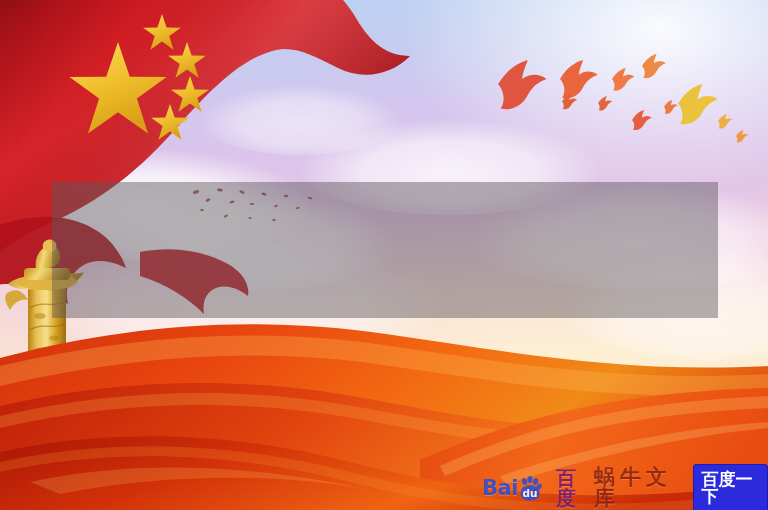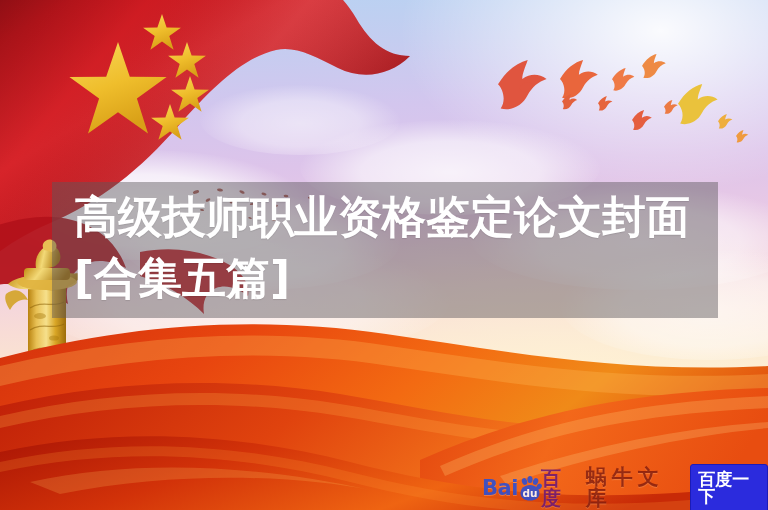--- a/index.html
+++ b/index.html
@@ -128,21 +128,21 @@
     font-weight: 700;
     font-size: 21px;
     color: #2b4fd6;
     letter-spacing: -0.5px;
     line-height: 1;
     text-shadow: 0 1px 0 rgba(255,255,255,0.25);
   }
   .paw-badge {
     position: relative;
     width: 26px; height: 25px;
-    margin: 0 0 0 -1px;
+    margin: 0 15px 0 -1px;
   }
   .paw-badge svg { display: block; }
   .baidu-cn {
     font-family: "DejaVu Sans", "Liberation Sans", sans-serif;
     font-weight: 700;
     font-size: 20px;
     color: #701a75;
     line-height: 1;
     margin-left: -2px;
     text-shadow: 0 1px 0 rgba(255,220,180,0.25);
@@ -441,21 +441,20 @@
       <path d="M 0,182 C 120,156 240,164 350,192 C 460,220 580,238 768,214 L 768,240 L 0,240 Z" fill="url(#hillC)"></path>
       <path d="M 0,192 C 120,166 240,174 350,202 C 460,230 580,246 768,222 L 768,232
                C 580,256 460,240 350,212 C 240,184 120,176 0,202 Z" fill="rgba(255,150,50,0.22)"></path>
 
       <path d="M 30,212 C 140,188 260,196 370,220 C 300,206 180,200 60,224 Z" fill="rgba(255,190,90,0.22)"></path>
       <path d="M 500,206 C 590,176 680,158 768,152 L 768,158 C 682,166 594,186 506,214 Z" fill="rgba(255,210,130,0.25)"></path>
     </svg>
   </div>
 
   <div class="title-overlay"></div>
-  <div class="title-text">高级技师职业资格鉴定论文封面[合集五篇]</div>
 
   <div class="watermark">
 
     <div class="baidu-logo">
       <span class="baidu-bai">Bai</span>
       <span class="paw-badge">
         <svg viewBox="0 0 26 25" width="26" height="25">
 
           <ellipse cx="7.5" cy="5.5" rx="2.6" ry="3.4" fill="#2b4fd6" transform="rotate(-18 7.5 5.5)"></ellipse>
           <ellipse cx="13" cy="3.6" rx="2.6" ry="3.5" fill="#2b4fd6"></ellipse>

